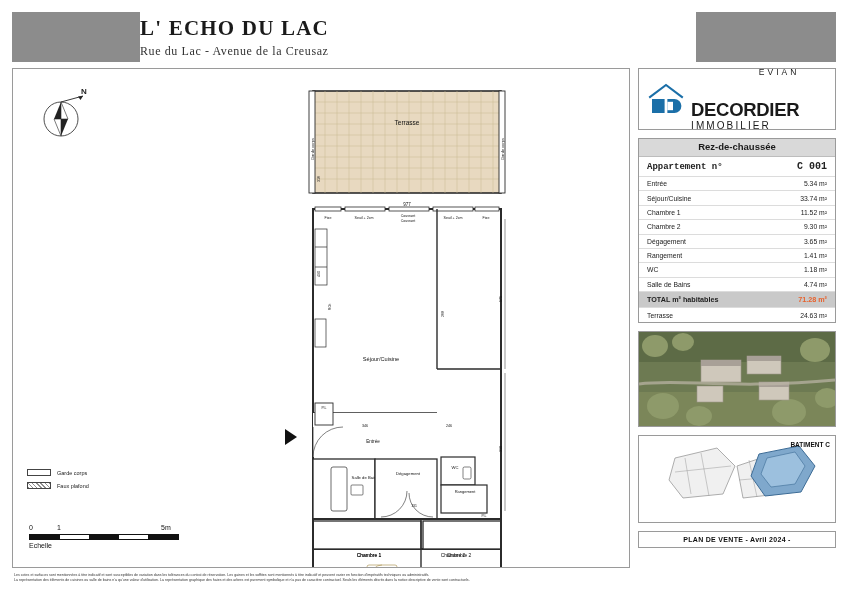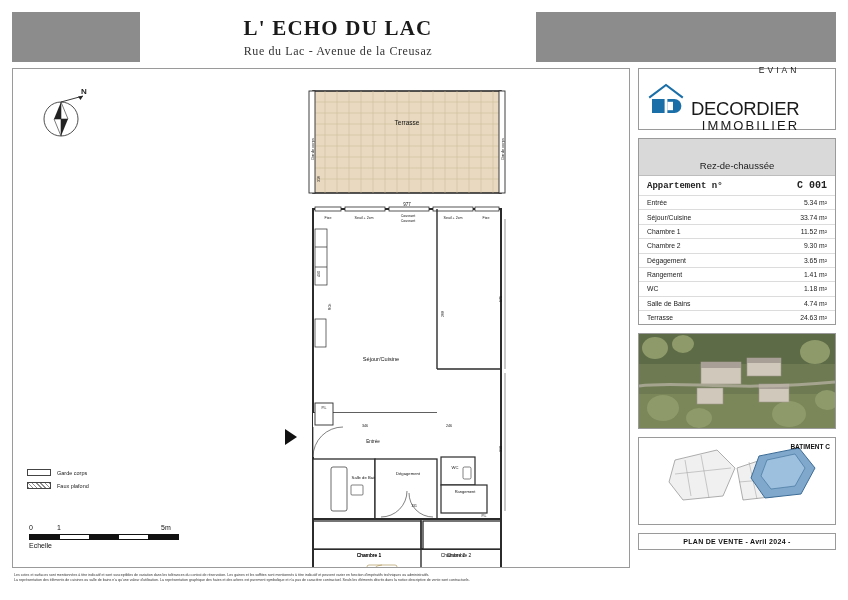--- a/index.html
+++ b/index.html
@@ -19,25 +19,25 @@
   
   .header-band {
     position: absolute;
     left: 12px; top: 12px;
     width: 824px; height: 50px;
     background: #8c8c8c;
   }
   .header-white {
     position: absolute;
     left: 140px; top: 12px;
-    width: 396px; height: 50px;
+    width: 556px; height: 50px;
     background: #ffffff;
     display: flex;
     flex-direction: column;
-    align-items: center;
+    align-items: flex-start;
     justify-content: center;
   }
   .header-title {
     font-size: 21px;
     font-weight: bold;
     letter-spacing: 1.2px;
     color: #1a1a1a;
     font-family: "Liberation Serif", serif;
   }
   .header-sub {
@@ -129,40 +129,40 @@
     background: #ffffff;
     display: flex; align-items: center; padding-left: 6px;
   }
   .logo-mark { width: 42px; height: 34px; margin-right: 4px; flex: none; }
   .logo-text { display: flex; flex-direction: column; line-height: 1; }
   .logo-evian {
     font-size: 8.5px; letter-spacing: 3px; color: #1a1a1a;
     text-align: right; margin-bottom: 1px;
   }
   .logo-main {
-    font-size: 18.5px; font-weight: normal; letter-spacing: -0.3px; color: #1a1a1a; margin-top: 24px;
+    font-size: 18.5px; font-weight: bold; letter-spacing: -0.3px; color: #1a1a1a; margin-top: 24px;
   }
   .logo-immo {
-    font-size: 13px; letter-spacing: 2.1px; color: #1a1a1a; text-align: right;
+    font-size: 10px; letter-spacing: 2.1px; color: #1a1a1a; text-align: left;
     margin-top: 1px;
   }
 
   .info-box {
     margin-top: 8px;
     width: 198px;
     border: 1px solid #9a9a9a;
     background: #ffffff;
   }
   .info-title {
     background: #d9d9d9;
     text-align: center;
     font-size: 9.5px;
-    font-weight: normal;
+    font-weight: bold;
     color: #1a1a1a;
-    padding: 21px 0 4px 0;
+    padding: 2px 0 4px 0;
     border-bottom: 1px solid #bdbdbd;
   }
   .info-row {
     display: flex;
     justify-content: space-between;
     align-items: center;
     font-size: 6.8px;
     color: #222;
     padding: 3.2px 8px;
     border-bottom: 0.7px solid #dcdcdc;
@@ -484,20 +484,24 @@
       </div>
       <div class="info-row">
         <span class="k">WC</span>
         <span class="v">1.18 m²</span>
       </div>
       <div class="info-row">
         <span class="k">Salle de Bains</span>
         <span class="v">4.74 m²</span>
       </div>
 
+      <div class="info-row total">
+        <span class="k">TOTAL m² habitables</span>
+        <span class="v">71.28 m²</span>
+      </div>
       <div class="info-row">
         <span class="k">Terrasse</span>
         <span class="v">24.63 m²</span>
       </div>
     </div>
 
     <div class="photo-box">
       <svg width="196" height="94" viewBox="0 0 196 94">
         <rect width="196" height="94" fill="#6d7a52"></rect>
         <rect x="0" y="0" width="196" height="30" fill="#5d6b46"></rect>

